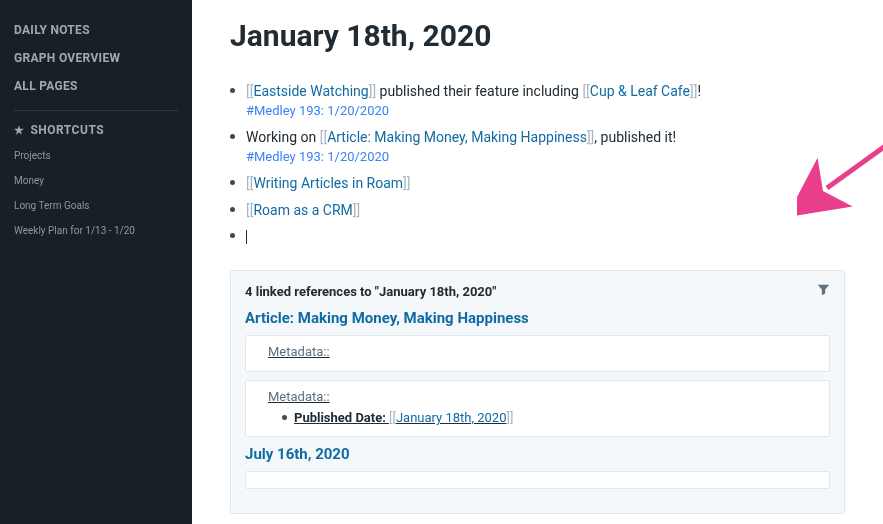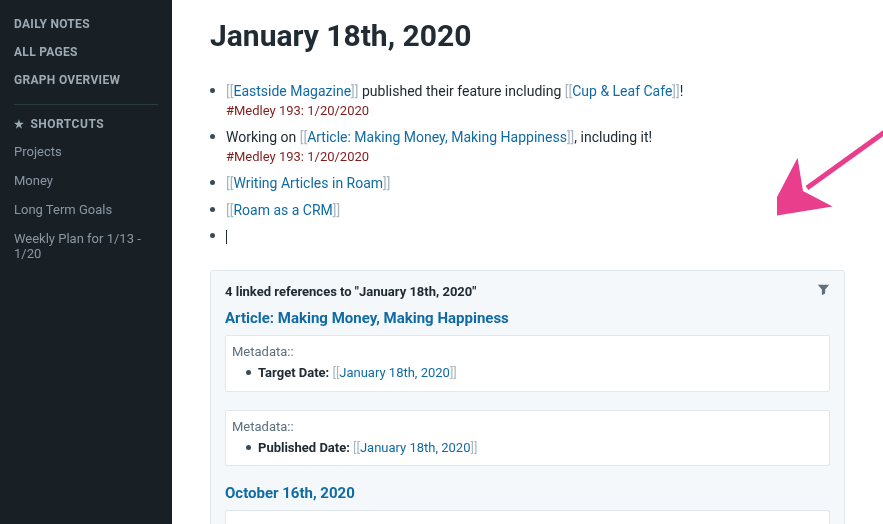--- a/index.html
+++ b/index.html
@@ -1,74 +1,74 @@
 <!DOCTYPE html>
 <html><head>
 <meta charset="utf-8">
 <style>
 * { box-sizing: border-box; margin: 0; padding: 0; }
 body { font-family: -apple-system, BlinkMacSystemFont, "Segoe UI", Roboto, sans-serif; font-size: 14px; color: #202b33; background: #fff; width: 883px; height: 524px; overflow: hidden; display: flex; }
-.sidebar { width: 172px; background: #182026; color: #9da9b3; padding: 10px 0; flex-shrink: 0; height: 100%; }
+.sidebar { width: 192px; background: #182026; color: #9da9b3; padding: 16px 0; flex-shrink: 0; height: 100%; }
 .sidebar .nav-item { padding: 7px 14px; font-size: 12px; font-weight: 700; letter-spacing: 0.3px; cursor: pointer; }
 .sidebar .nav-item.top { text-transform: uppercase; }
 .sidebar .divider { border: none; border-top: 1px solid #2c3a44; margin: 10px 14px 6px; }
 .sidebar .section-title { padding: 6px 14px; font-size: 12px; font-weight: 700; letter-spacing: 0.5px; display: flex; align-items: center; gap: 6px; }
 .sidebar .star { font-size: 11px; color: #9da9b3; }
-.sidebar .sc-item { padding: 7px 14px; font-size: 13px; font-weight: 400; color: #8a97a3; cursor: pointer; }
+.sidebar .sc-item { padding: 7px 14px; font-size: 10px; font-weight: 400; color: #8a97a3; cursor: pointer; }
 .main { flex: 1; overflow-y: auto; padding: 18px 38px 20px 38px; position: relative; }
 h1.page-title { font-size: 30px; font-weight: 700; margin-bottom: 28px; color: #202b33; }
 ul.blocks { list-style: none; }
 ul.blocks > li { position: relative; padding-left: 16px; margin-bottom: 6px; line-height: 1.45; }
 ul.blocks > li::before { content: ""; position: absolute; left: 0; top: 7px; width: 5px; height: 5px; background: #394b59; border-radius: 50%; }
 .link { color: #106ba3; cursor: pointer; }
 .bracket { color: #a7b6c2; }
-.tag { color: #7f1d1d; font-size: 13px; display: block; margin-top: 1px; }
+.tag { color: #3b82f6; font-size: 13px; display: block; margin-top: 1px; }
 .redact { display: inline-block; width: 68px; height: 12px; vertical-align: middle; filter: blur(3px); background: repeating-linear-gradient(90deg,#b0c0d4 0 6px,#cfd9e6 6px 10px); border-radius: 2px; }
 .cursor-caret::after { content: ""; display: inline-block; width: 1px; height: 14px; background: #202b33; vertical-align: middle; }
 .refs { margin-top: 24px; background: #f5f8fa; border: 1px solid #e1e8ed; border-radius: 3px; padding: 12px 14px 16px; }
 .refs-header { display: flex; align-items: center; justify-content: space-between; margin-bottom: 10px; }
 .refs-header .title { font-weight: 700; font-size: 13px; }
 .filter-icon { color: #5c7080; cursor: pointer; font-size: 13px; }
 .ref-page-title { color: #106ba3; font-weight: 700; font-size: 15px; margin: 6px 0 8px; cursor: pointer; }
-.ref-block { background: #fff; border: 1px solid #e1e8ed; border-radius: 2px; padding: 8px 6px; margin-bottom: 18px; font-size: 13px; }
+.ref-block { background: #fff; border: 1px solid #e1e8ed; border-radius: 2px; padding: 8px 22px; margin-bottom: 8px; font-size: 13px; text-decoration: underline; }
 .ref-block .meta { color: #5c7080; margin-bottom: 4px; }
 .ref-block ul { list-style: none; padding-left: 14px; }
 .ref-block ul li { position: relative; padding-left: 12px; line-height: 1.5; }
 .ref-block ul li::before { content: ""; position: absolute; left: 0; top: 7px; width: 5px; height: 5px; background: #394b59; border-radius: 50%; }
 .annotation-arrow { position: absolute; pointer-events: none; }
 </style>
 </head>
 <body>
 
 <div class="sidebar">
   <div class="nav-item top">DAILY NOTES</div>
+  <div class="nav-item top">GRAPH OVERVIEW</div>
   <div class="nav-item top">ALL PAGES</div>
-  <div class="nav-item top">GRAPH OVERVIEW</div>
   <hr class="divider">
   <div class="section-title">
     <span class="star">★</span>
     <span>SHORTCUTS</span>
   </div>
   <div class="sc-item">Projects</div>
   <div class="sc-item">Money</div>
   <div class="sc-item">Long Term Goals</div>
   <div class="sc-item">Weekly Plan for 1/13 - 1/20</div>
 </div>
 
 <div class="main">
 
   <h1 class="page-title">January 18th, 2020</h1>
 
   <ul class="blocks">
     <li>
-      <span class="bracket">[[</span><span class="link">Eastside Magazine</span><span class="bracket">]]</span><span> published their feature including </span><span class="bracket">[[</span><span class="link">Cup &amp; Leaf Cafe</span><span class="bracket">]]</span><span>!</span>
+      <span class="bracket">[[</span><span class="link">Eastside Watching</span><span class="bracket">]]</span><span> published their feature including </span><span class="bracket">[[</span><span class="link">Cup &amp; Leaf Cafe</span><span class="bracket">]]</span><span>!</span>
       <span class="tag">#Medley 193: 1/20/2020</span>
     </li>
     <li>
-      <span>Working on </span><span class="bracket">[[</span><span class="link">Article: Making Money, Making Happiness</span><span class="bracket">]]</span><span>, including it!</span>
+      <span>Working on </span><span class="bracket">[[</span><span class="link">Article: Making Money, Making Happiness</span><span class="bracket">]]</span><span>, published it!</span>
       <span class="tag">#Medley 193: 1/20/2020</span>
     </li>
     <li>
       <span class="bracket">[[</span><span class="link">Writing Articles in Roam</span><span class="bracket">]]</span>
     </li>
     <li>
       <span class="bracket">[[</span><span class="link">Roam as a CRM</span><span class="bracket">]]</span>
     </li>
     <li class="cursor-caret"></li>
   </ul>
@@ -88,34 +88,29 @@
       <span class="filter-icon">
         <svg width="13" height="13" viewBox="0 0 16 16">
             <path fill="#5c7080" d="M1 2h14l-5 6v5l-4 2v-7L1 2z"></path>
           </svg>
       </span>
     </div>
 
     <div class="ref-page-title">Article: Making Money, Making Happiness</div>
     <div class="ref-block">
       <div class="meta">Metadata::</div>
-      <ul>
-          <li>
-        <b>Target Date: </b><span class="bracket">[[</span><span class="link">January 18th, 2020</span><span class="bracket">]]</span>
-      </li>
-        </ul>
     </div>
     <div class="ref-block">
       <div class="meta">Metadata::</div>
       <ul>
           <li>
         <b>Published Date: </b><span class="bracket">[[</span><span class="link">January 18th, 2020</span><span class="bracket">]]</span>
       </li>
         </ul>
     </div>
 
-    <div class="ref-page-title">October 16th, 2020</div>
+    <div class="ref-page-title">July 16th, 2020</div>
     <div class="ref-block">
       
     </div>
   </div>
 
 </div>
 
 </body></html>

